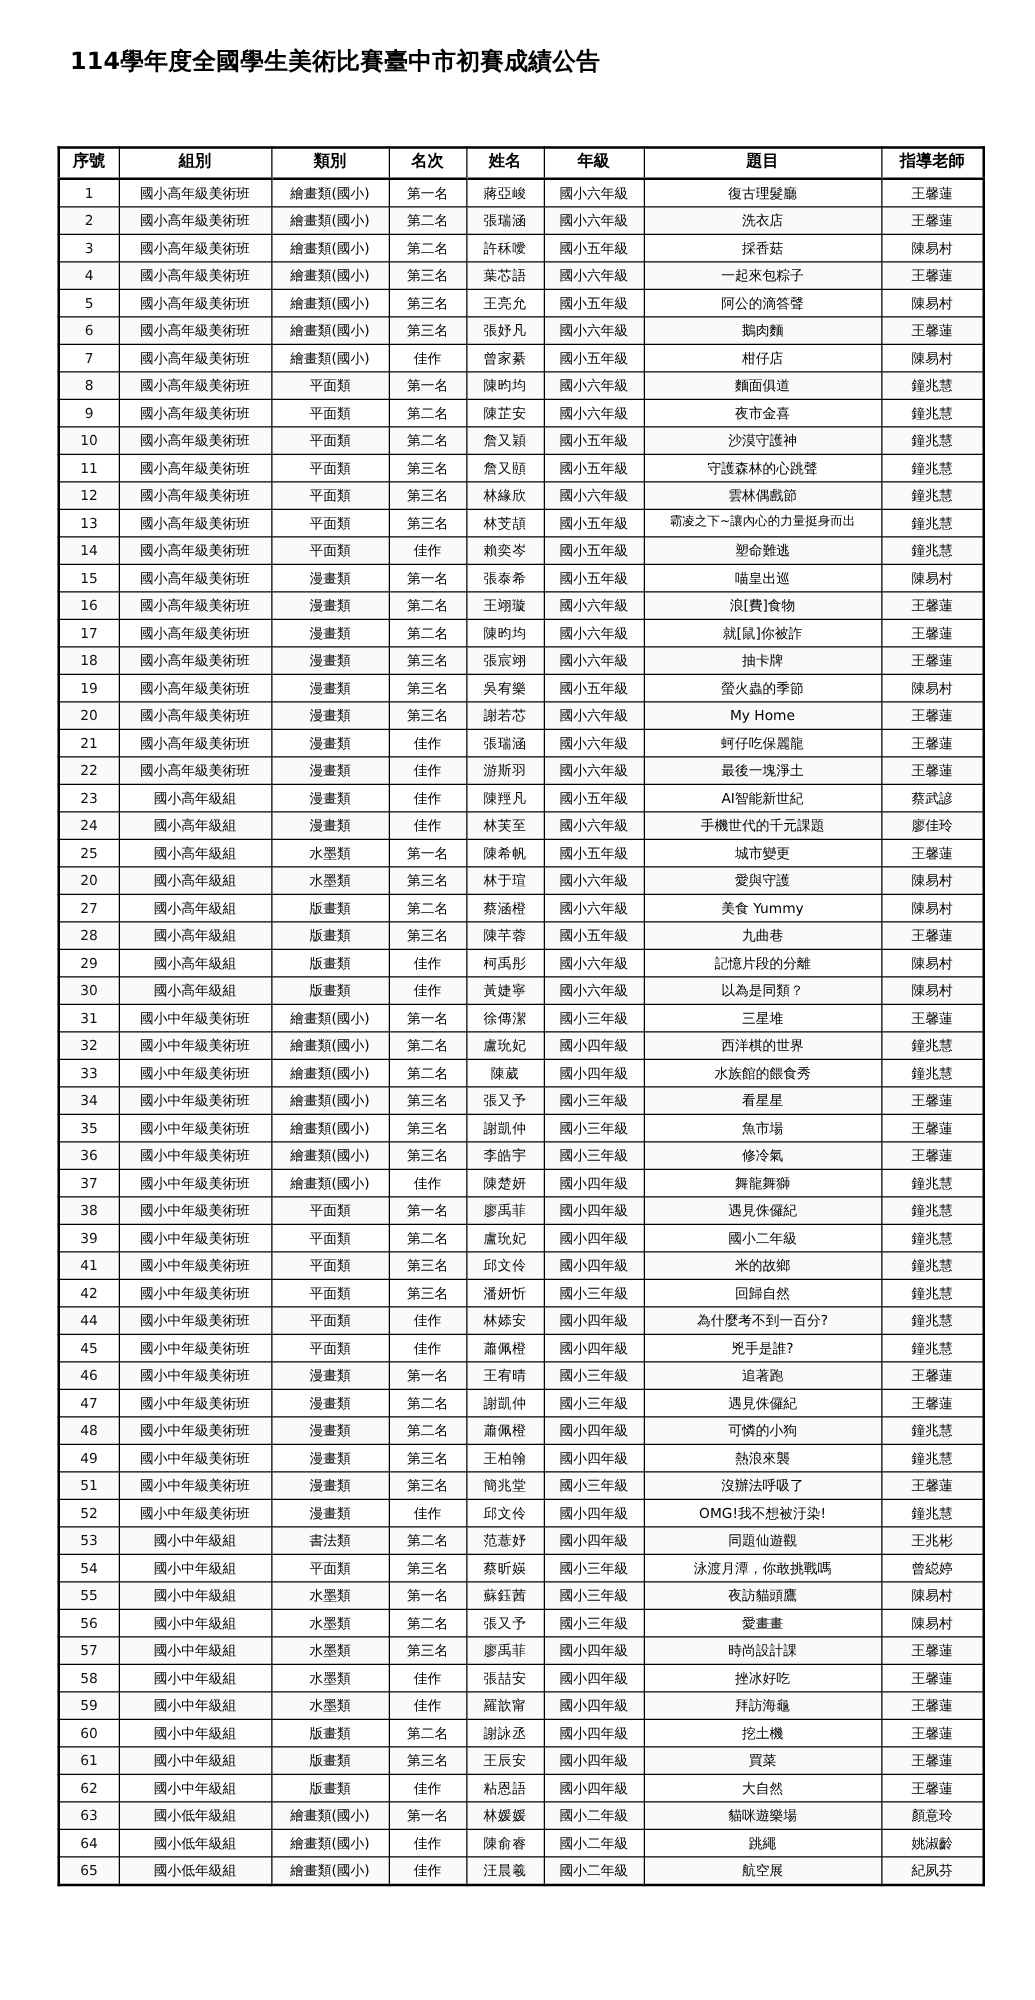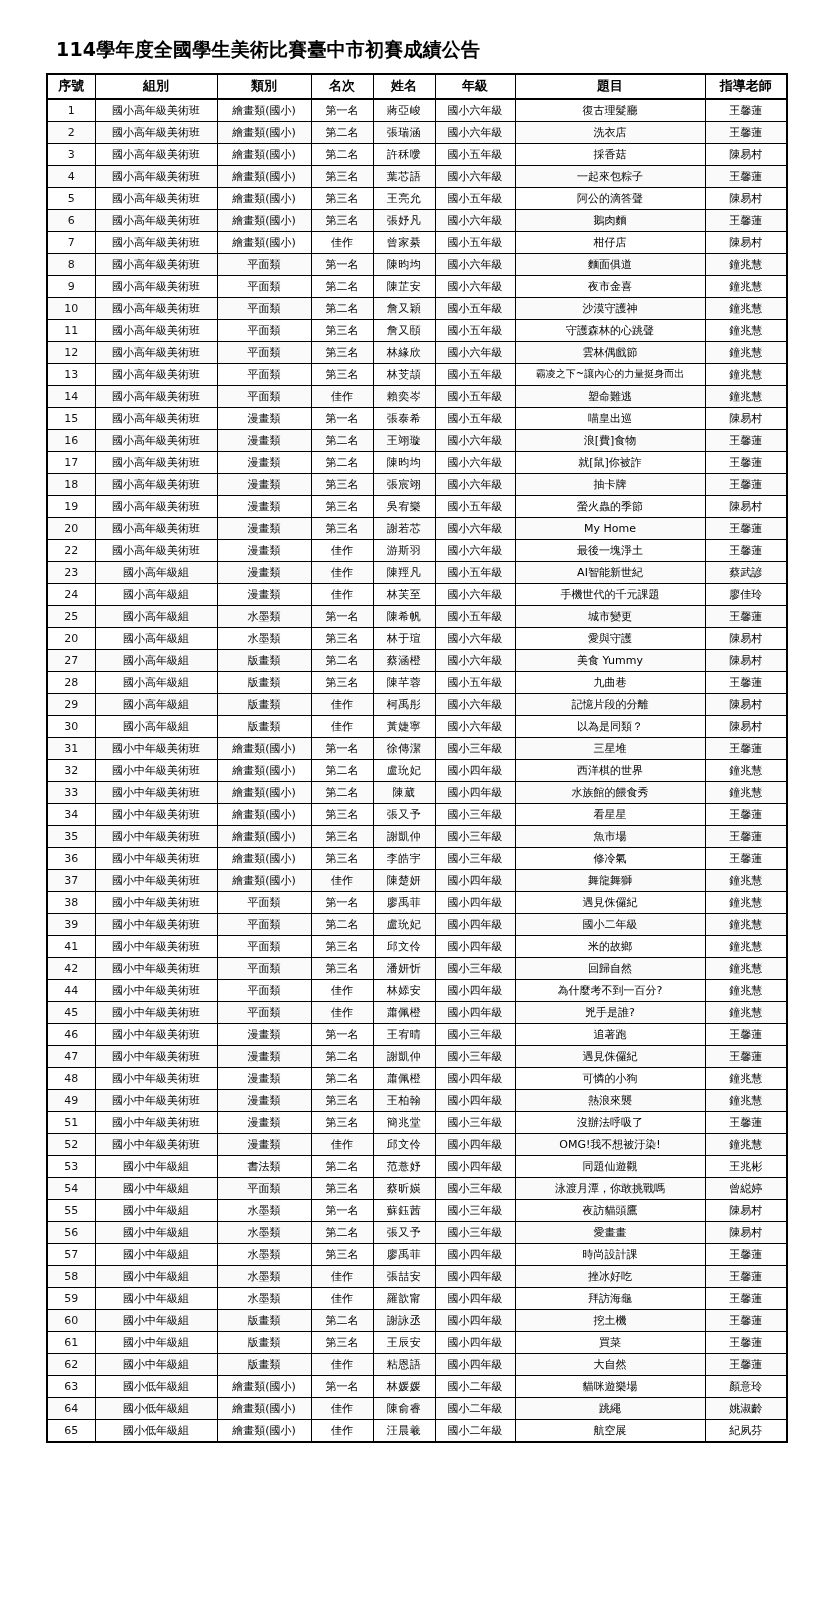--- a/index.html
+++ b/index.html
@@ -26,20 +26,21 @@
     padding: 38px 0 12px 56px;
     font-size: 19px;
     font-weight: bold;
     letter-spacing: 0.2px;
     line-height: 1.2;
     color: #000;
     font-family: "DejaVu Sans", "Liberation Sans", sans-serif;
   }
   .table-wrap {
     padding: 0 40px 0 46px;
+    margin-top: 44px;
   }
   table.results {
     border-collapse: collapse;
     table-layout: fixed;
     width: 740px;
     border: 2px solid #000;
   }
   table.results col.c-seq      { width: 48px; }
   table.results col.c-group    { width: 122px; }
   table.results col.c-category { width: 94px; }
@@ -307,20 +308,30 @@
             <td class="seq">20</td>
             <td class="group">國小高年級美術班</td>
             <td class="category">漫畫類</td>
             <td class="rank">第三名</td>
             <td class="name">謝若芯</td>
             <td class="grade">國小六年級</td>
             <td class="topic">My Home</td>
             <td class="teacher">王馨蓮</td>
           </tr>
           <tr>
+            <td class="seq">21</td>
+            <td class="group">國小高年級美術班</td>
+            <td class="category">漫畫類</td>
+            <td class="rank">佳作</td>
+            <td class="name">張瑞涵</td>
+            <td class="grade">國小六年級</td>
+            <td class="topic">蚵仔吃保麗龍</td>
+            <td class="teacher">王馨蓮</td>
+          </tr>
+          <tr>
             <td class="seq">22</td>
             <td class="group">國小高年級美術班</td>
             <td class="category">漫畫類</td>
             <td class="rank">佳作</td>
             <td class="name">游斯羽</td>
             <td class="grade">國小六年級</td>
             <td class="topic">最後一塊淨土</td>
             <td class="teacher">王馨蓮</td>
           </tr>
           <tr>

